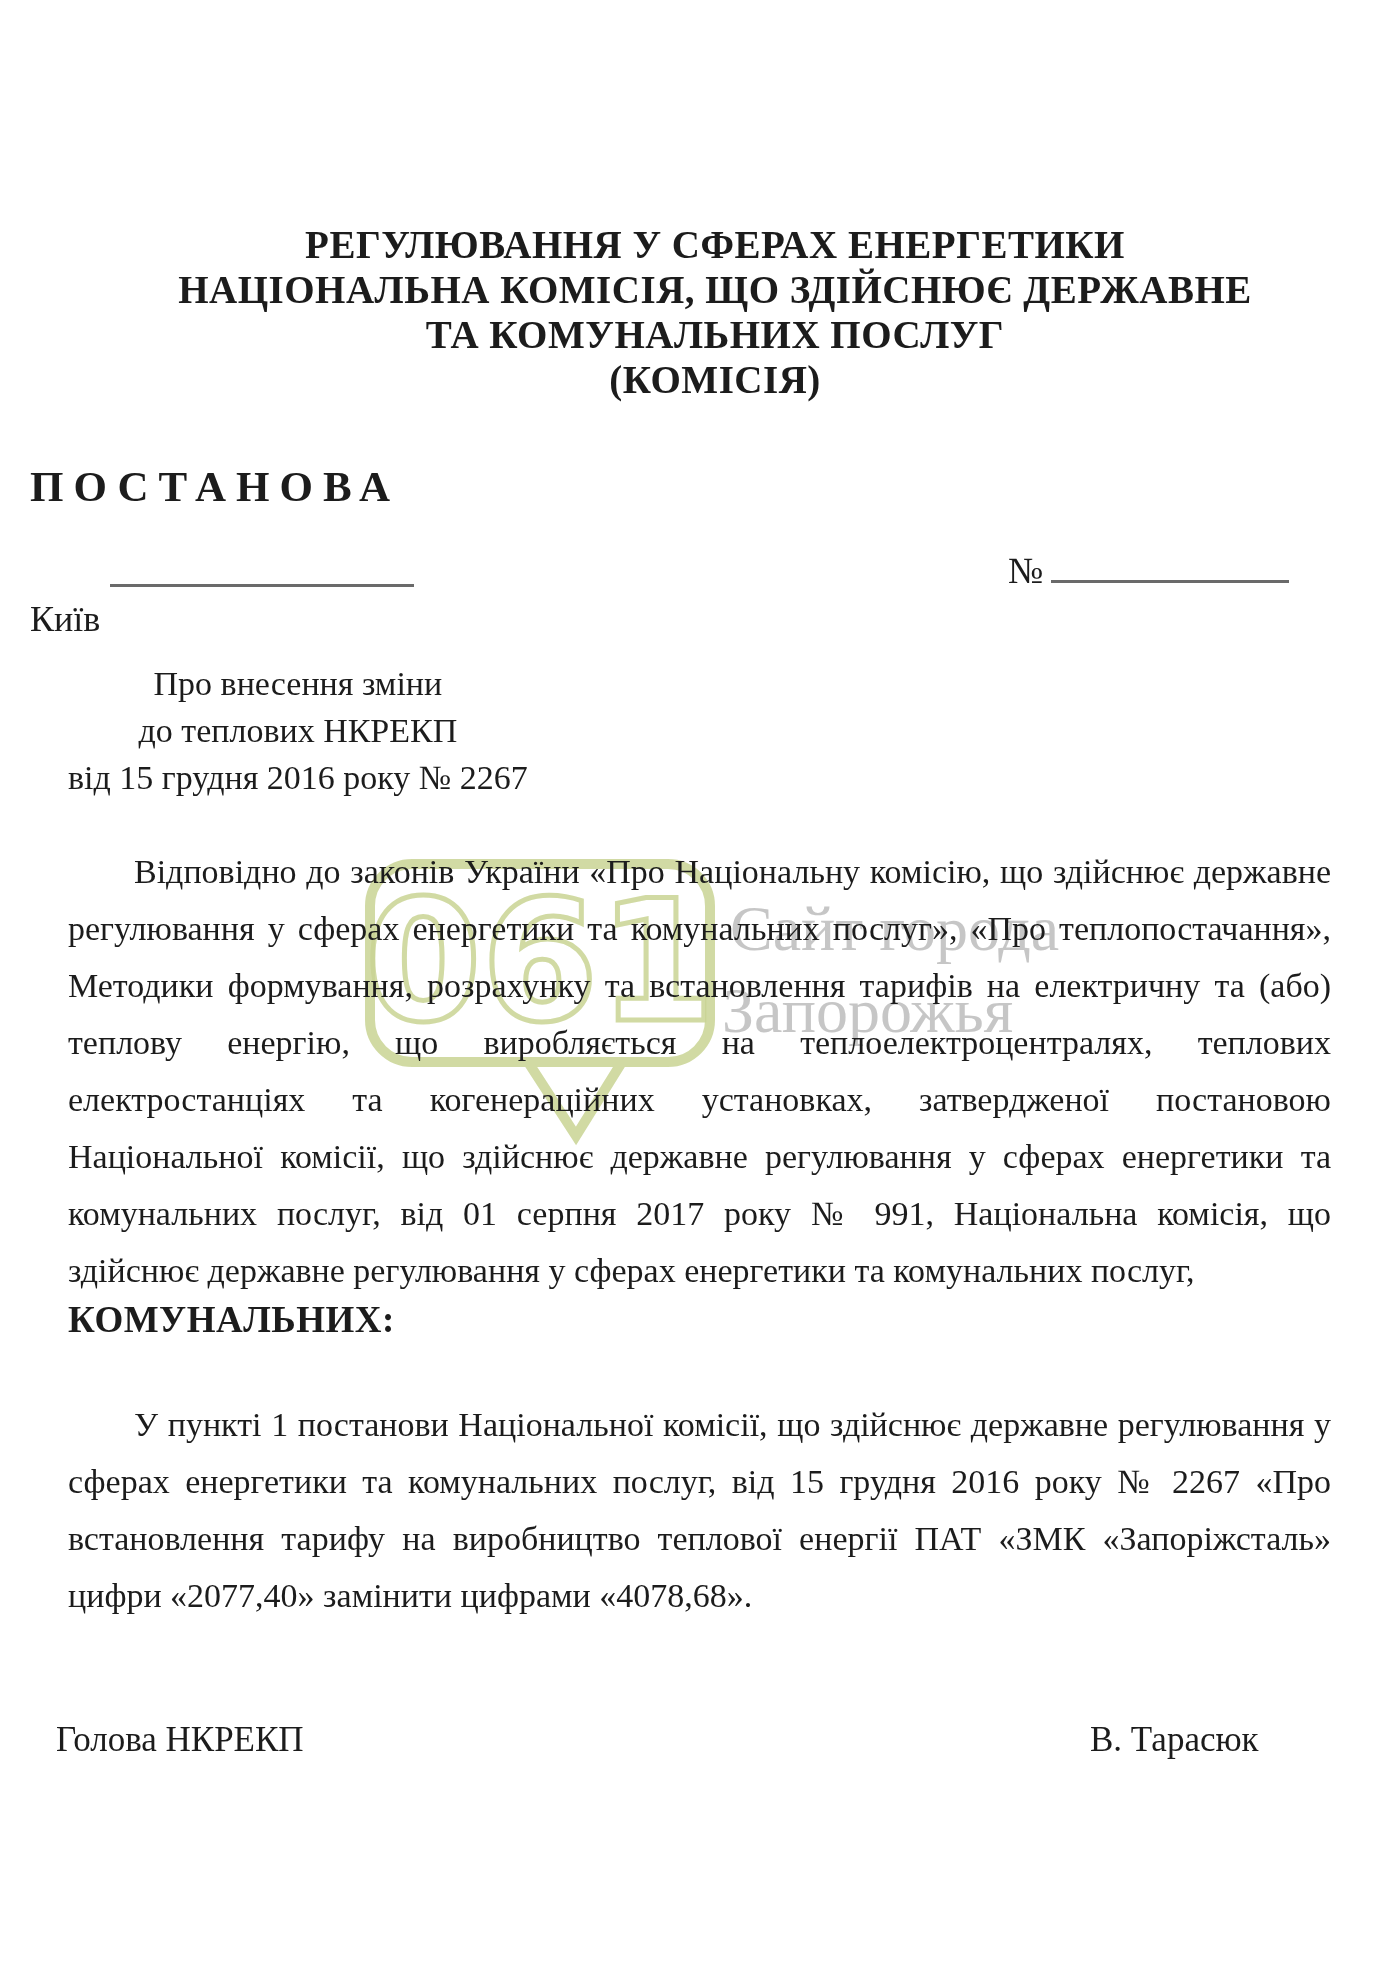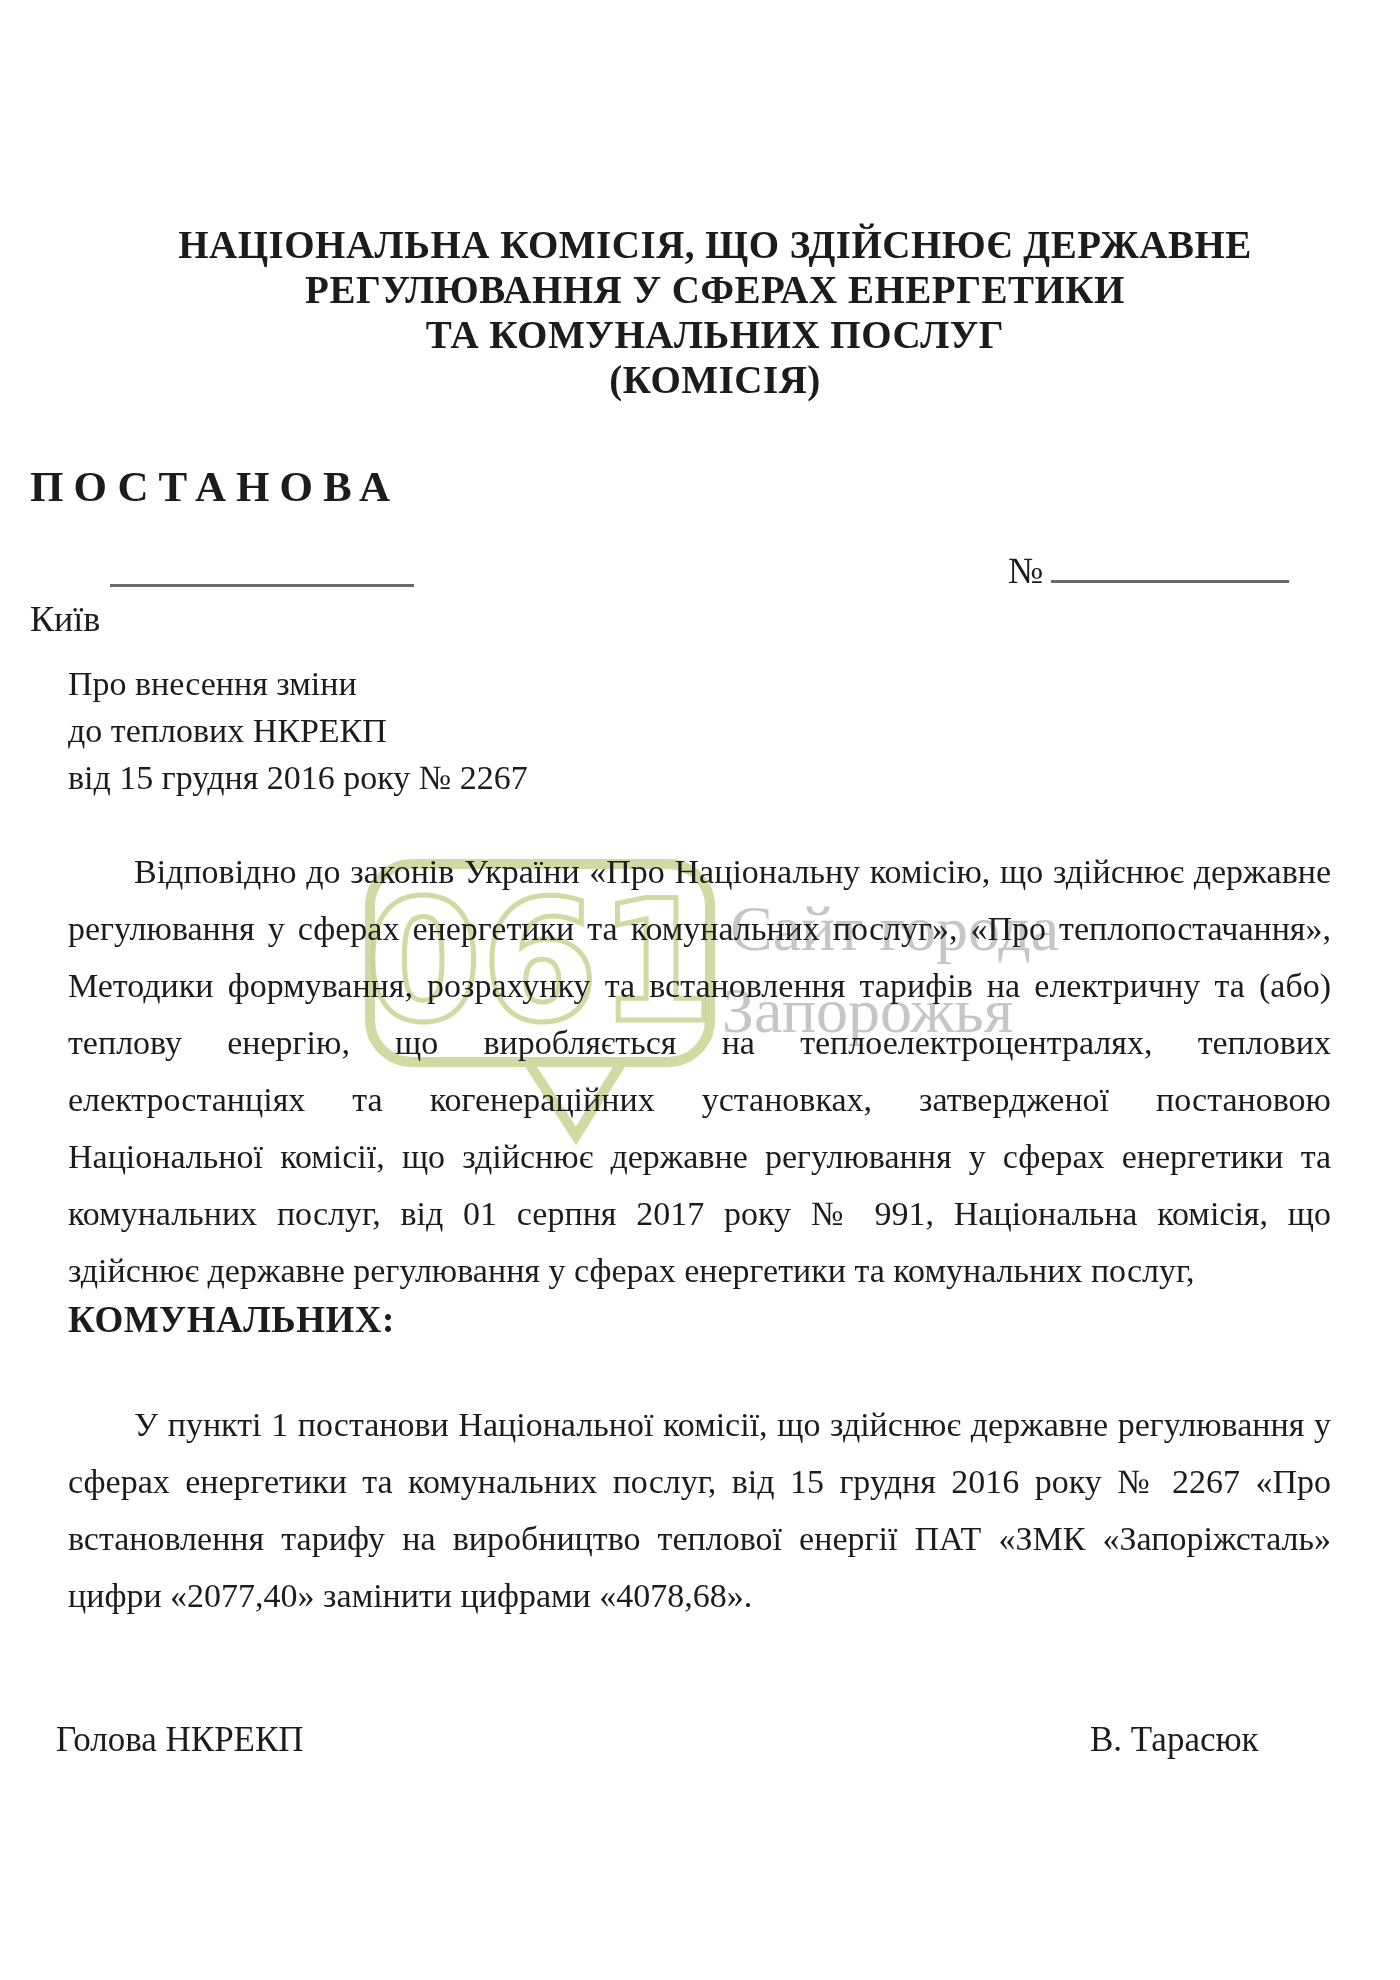--- a/index.html
+++ b/index.html
@@ -77,20 +77,21 @@
     width: 1370px;
     text-align: left;
     font-size: 36px;
   }
   .subject-block {
     position: absolute;
     left: 68px;
     top: 660px;
     font-size: 34px;
     line-height: 47px;
+    text-align: center;
   }
   .body-par {
     position: absolute;
     left: 68px;
     width: 1263px;
     font-size: 34px;
     line-height: 57px;
     text-align: justify;
     text-indent: 66px;
   }
@@ -128,22 +129,22 @@
       <path d="M 178 214 L 226 288 L 272 214"></path>
     </g>
     <text x="190" y="172" text-anchor="middle" font-family="DejaVu Sans, sans-serif" font-size="168" font-weight="700" fill="none" stroke="#c9d494" stroke-width="5" opacity="0.85">061</text>
     <text x="380" y="102" font-family="Liberation Serif, serif" font-size="64" fill="#c4c4c4" opacity="0.95">Сайт города</text>
     <text x="372" y="184" font-family="Liberation Serif, serif" font-size="64" fill="#c4c4c4" opacity="0.95">Запорожья</text>
   </svg>
 
   <div class="content-layer">
 
     <div class="org-header">
+      <div>РЕГУЛЮВАННЯ У СФЕРАХ ЕНЕРГЕТИКИ</div>
       <div>НАЦІОНАЛЬНА КОМІСІЯ, ЩО ЗДІЙСНЮЄ ДЕРЖАВНЕ</div>
-      <div>РЕГУЛЮВАННЯ У СФЕРАХ ЕНЕРГЕТИКИ</div>
       <div>ТА КОМУНАЛЬНИХ ПОСЛУГ</div>
       <div>(КОМІСІЯ)</div>
     </div>
 
     <div class="doc-type">ПОСТАНОВА</div>
 
     <div class="date-blank-line"></div>
 
     <div class="number-group">
       <span>№</span><span class="number-blank-line"></span>

